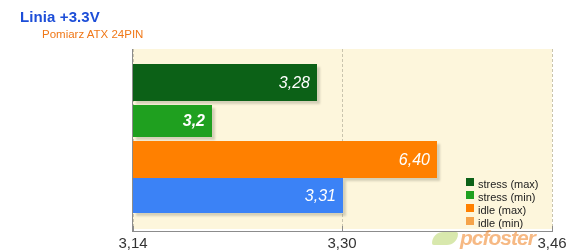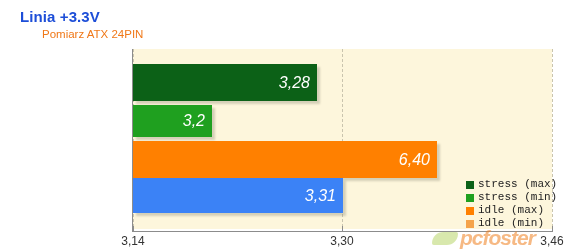--- a/index.html
+++ b/index.html
@@ -77,21 +77,21 @@
     position: absolute;
     right: 7px;
     top: 50%;
     transform: translateY(-50%);
     font-size: 16px;
     font-style: italic;
     color: #ffffff;
     white-space: nowrap;
   }
   #bar-stress-max { top: 64px;  height: 37px; }
-  #bar-stress-min { top: 105px; height: 32px; }
+  #bar-stress-min { top: 105px; height: 32px; font-weight: bold; }
   #bar-idle-max   { top: 141px; height: 37px; }
   #bar-idle-min   { top: 178px; height: 35px; }
 
   
   #category-label {
     position: absolute;
     left: 8px;
     top: 131px;
     font-size: 11.5px;
     font-weight: bold;
@@ -111,40 +111,39 @@
   .tick-mark {
     position: absolute;
     top: 226px;
     width: 1px;
     height: 6px;
     background: #8c8c8c;
   }
   .tick-label {
     position: absolute;
     top: 234px;
-    font-size: 12px;
+    font-size: 15px;
     color: #333333;
     transform: translateX(-50%);
     white-space: nowrap;
   }
 
   
   #legend {
     position: absolute;
     left: 466px;
     top: 178px;
     display: flex;
     flex-direction: column;
     gap: 0px;
   }
   .legend-row {
     display: flex;
-    align-items: center;
+    align-items: flex-start;
     height: 13px;
-    font-family: Liberation Mono, monospace;
   }
   .legend-swatch {
     width: 8px;
     height: 8px;
     margin-right: 4px;
     flex: 0 0 auto;
   }
   .legend-text {
     font-size: 11px;
     color: #222222;

